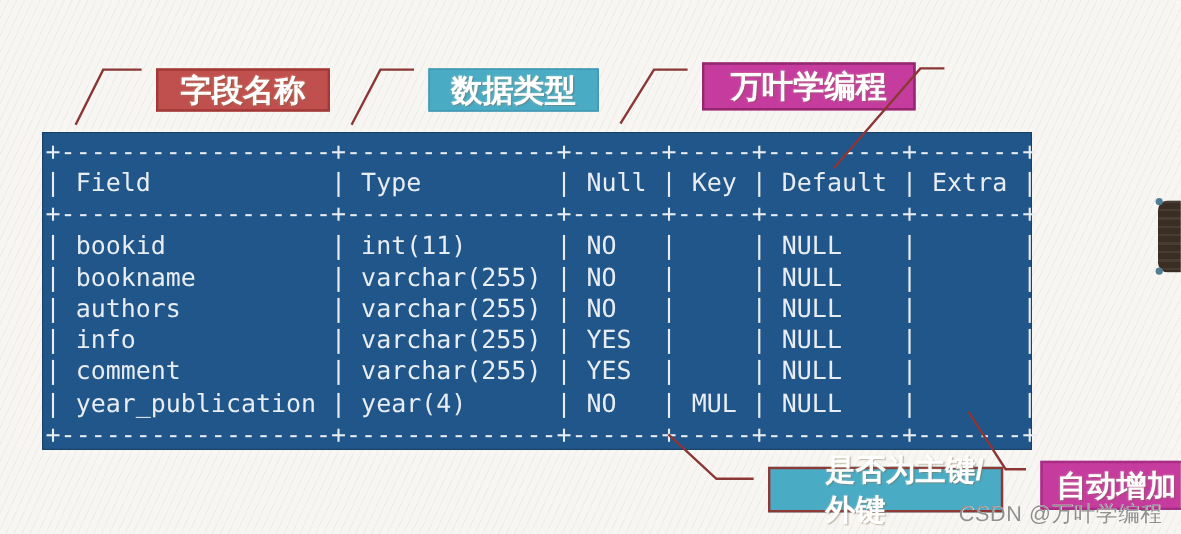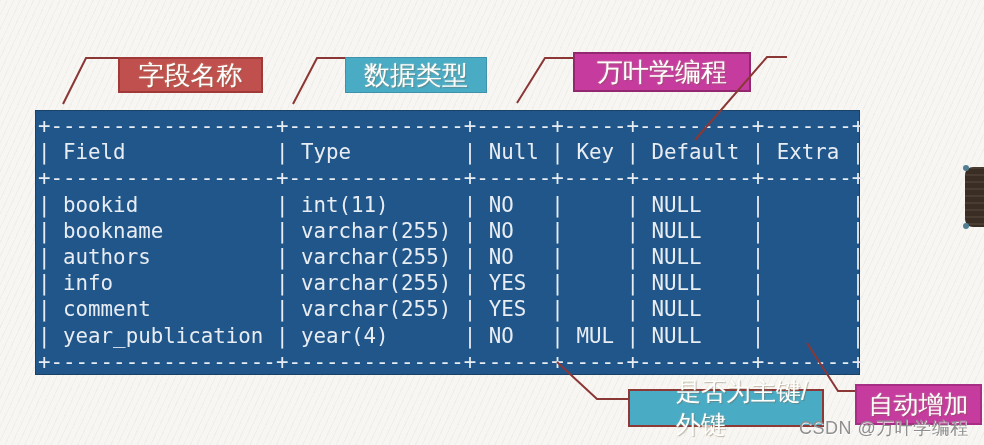--- a/index.html
+++ b/index.html
@@ -19,23 +19,24 @@
   }
   .console pre{
     margin:0;padding:2px 0 0 2px;
     font-family:"DejaVu Sans Mono", monospace;
     font-size:20.8px;line-height:26.2px;
     white-space:pre;
   }
   .lbl{
     position:absolute;z-index:4;box-sizing:border-box;
     display:flex;align-items:center;justify-content:center;
-    color:#ffffff;font-weight:normal;
+    color:#ffffff;font-weight:bold;
     border-style:solid;
     text-shadow:1px 1px 1px rgba(90,60,40,0.35), 0 0 2px rgba(255,255,210,0.45);
+    margin-left:12px;
   }
   .lbl-field  {left:118px;top:57px;width:145px;height:36px;font-size:26px;border-width:2px;}
   .lbl-type   {left:345px;top:57px;width:142px;height:36px;font-size:26px;border-width:1px;}
   .lbl-null   {left:573px;top:52px;width:178px;height:40px;font-size:26px;border-width:2px;}
   .lbl-default{left:787px;top:54px;width:176px;height:38px;font-size:26px;border-width:2px;}
   .lbl-key    {left:628px;top:389px;width:196px;height:38px;font-size:25px;border-width:2px;padding-left:46px;}
   .lbl-extra  {left:855px;top:384px;width:127px;height:41px;font-size:25px;border-width:2px;}
   .lines{position:absolute;left:0;top:0;z-index:6;pointer-events:none;}
   .lines polyline{fill:none;stroke-width:2;}
   .marker{

